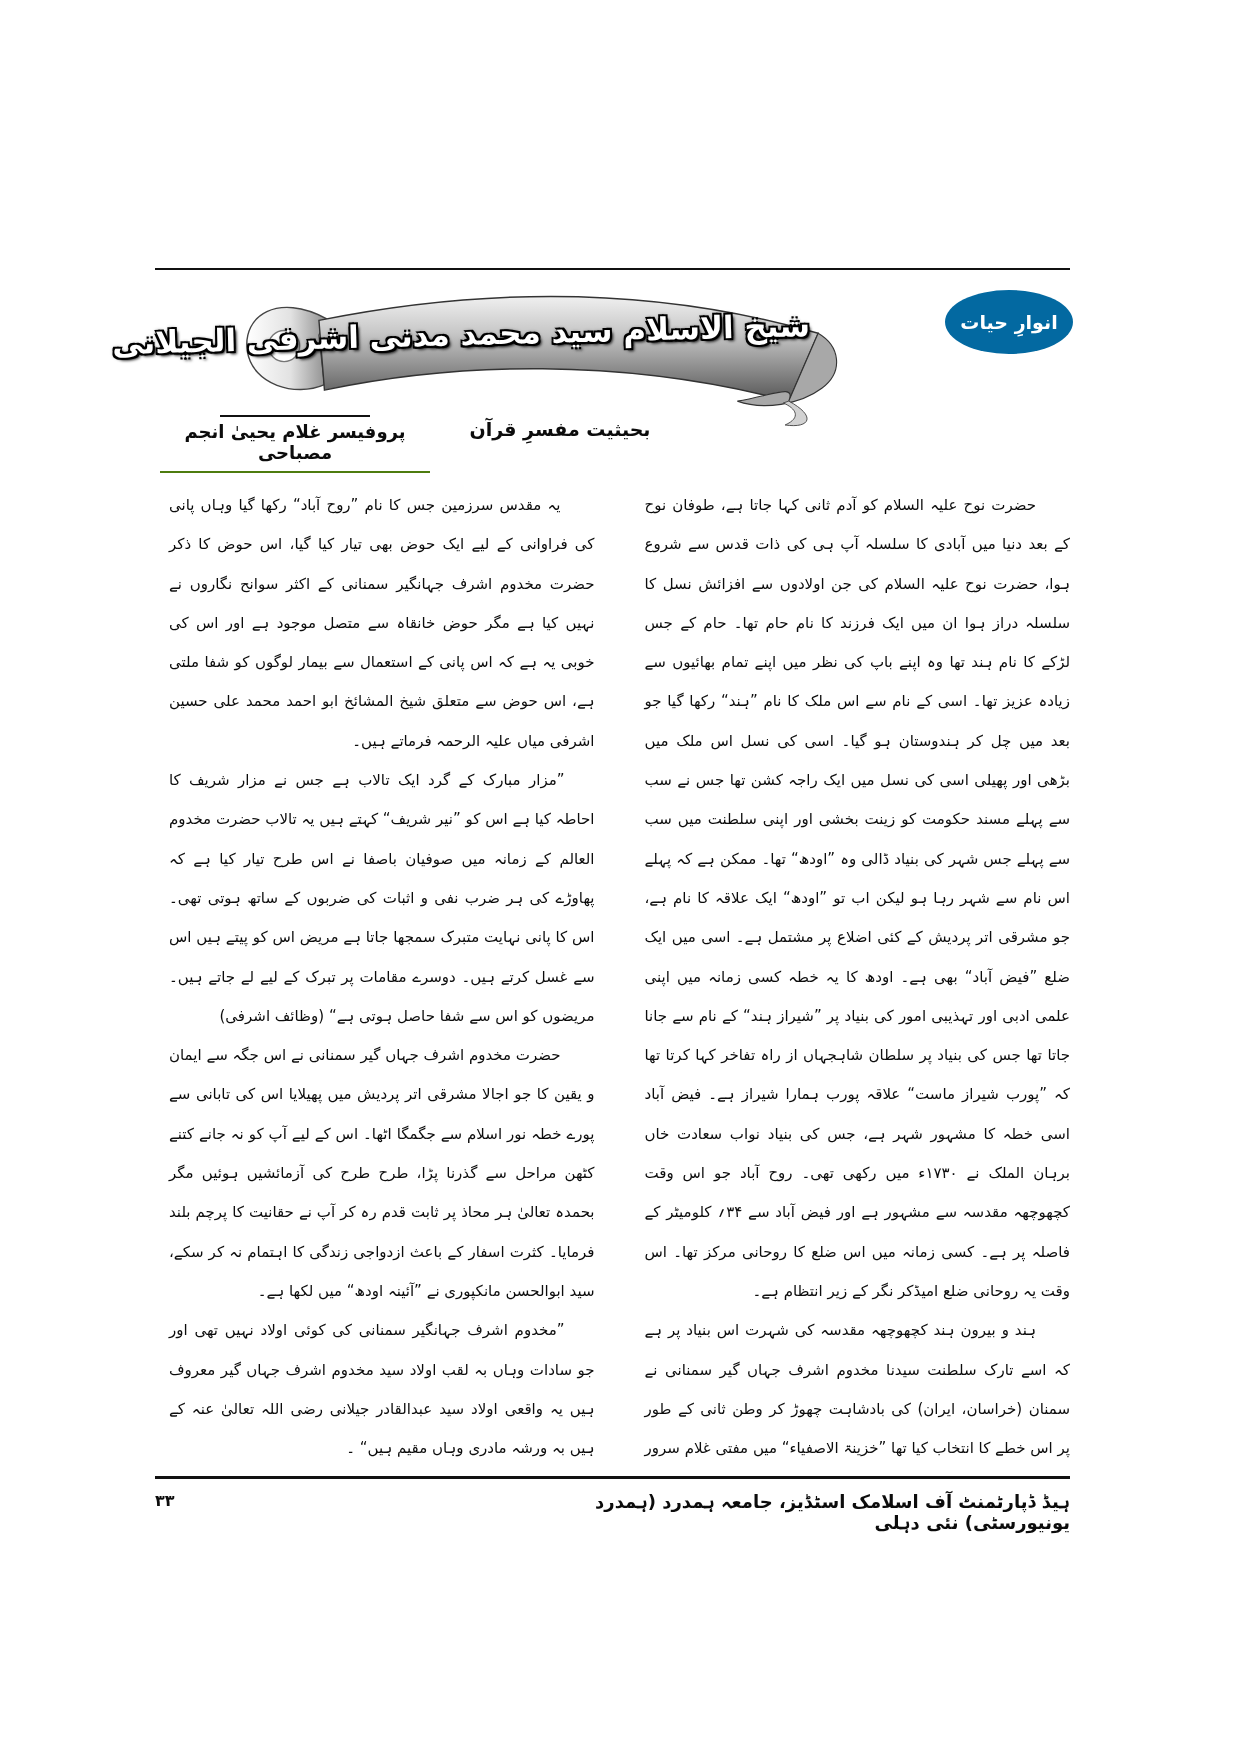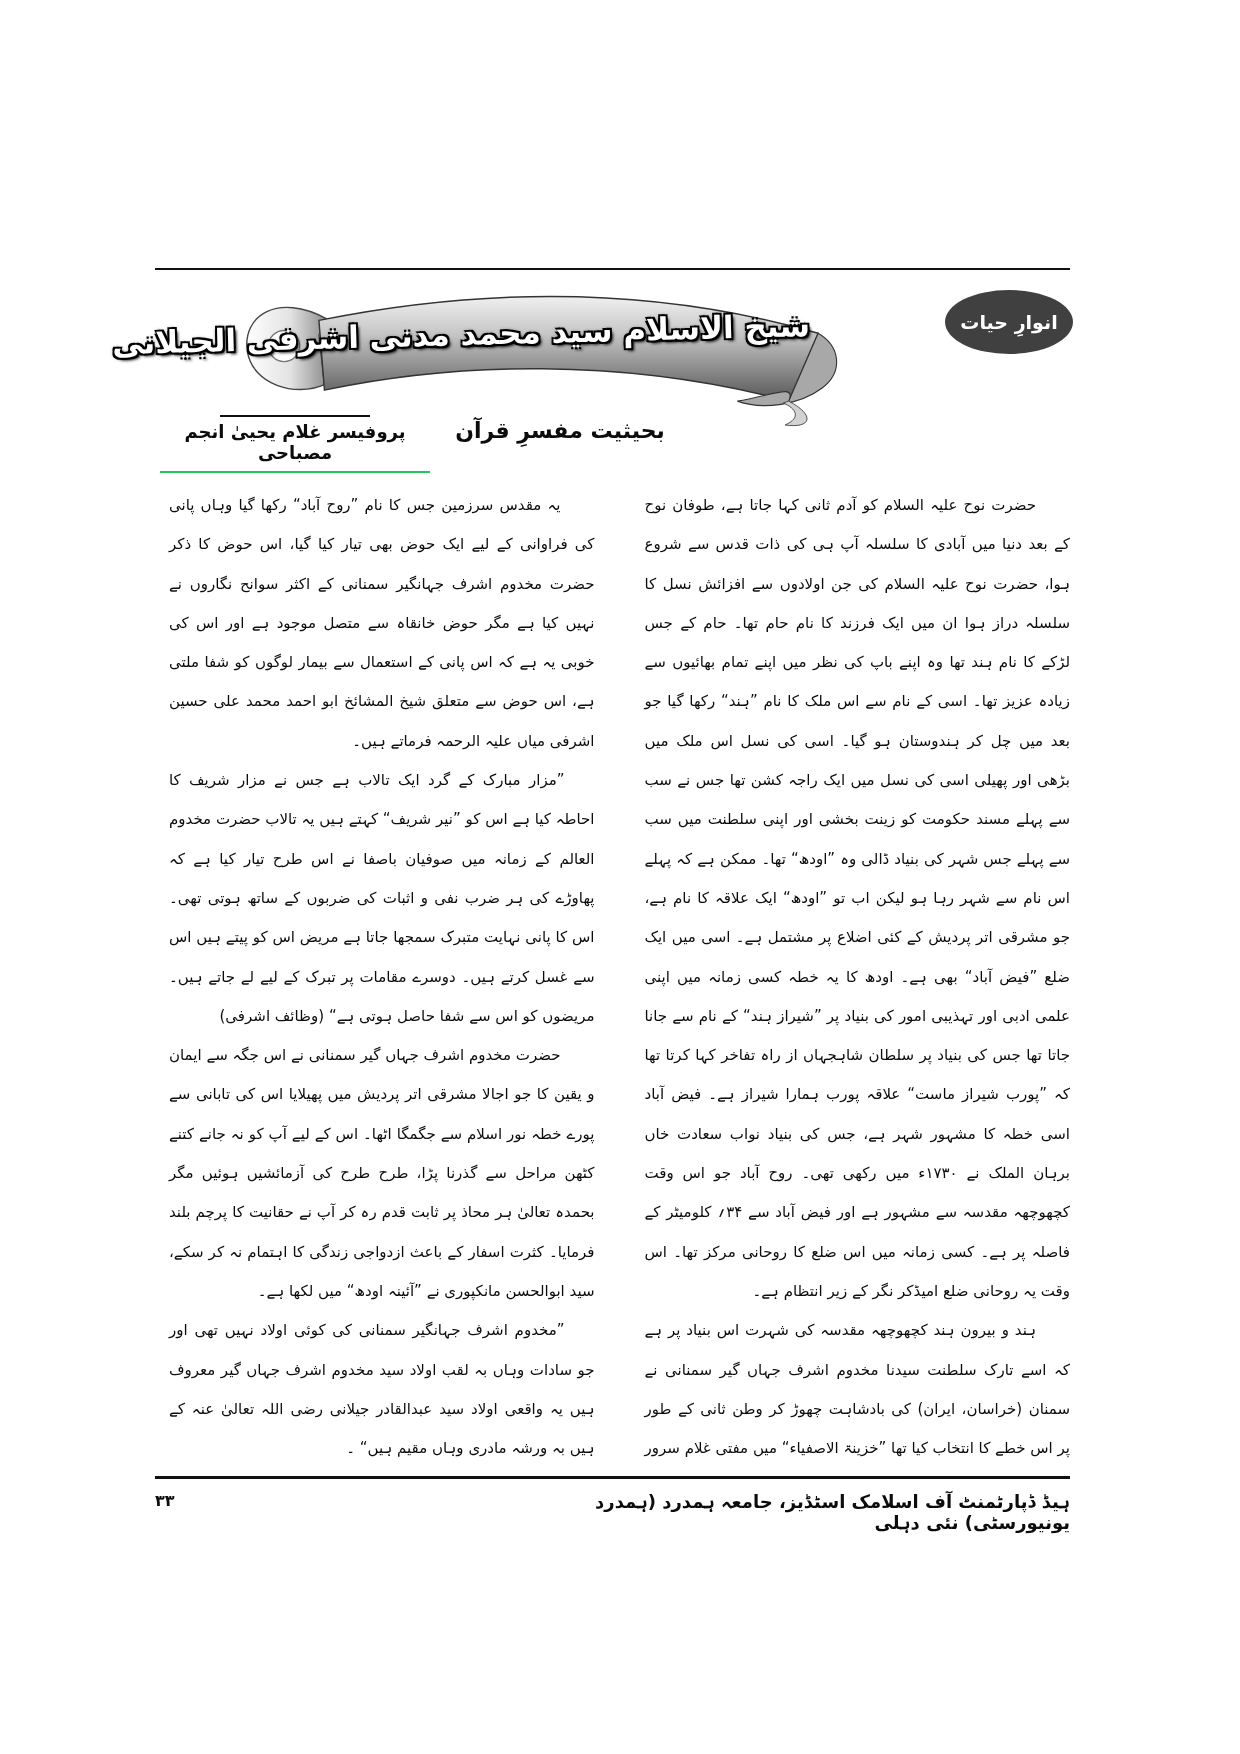--- a/index.html
+++ b/index.html
@@ -12,41 +12,41 @@
   .content {
     position:absolute; left:155px; top:268px; width:915px; height:1290px;
     direction:rtl;
   }
   .top-rule { border-top:2px solid #111; width:100%; }
 
   
   .header { position:relative; height:212px; }
   .badge {
     position:absolute; left:790px; right:auto; top:20px;
-    width:128px; height:64px; background:#404040; border-radius:50%;
+    width:128px; height:64px; background:#0369a1; border-radius:50%;
     display:flex; align-items:center; justify-content:center;
   }
   .badge span { color:#ffffff; font-size:19px; font-weight:bold; }
   .ribbon { position:absolute; right:200px; top:10px; width:680px; height:156px; }
   .ribbon svg { width:100%; height:100%; display:block; }
   .ribbon-title {
     position:absolute; right:60px; top:34px; width:540px; text-align:center;
     color:#ffffff; font-size:31px; font-weight:bold; letter-spacing:1px;
     transform:rotate(-1.5deg);
     text-shadow:-2px -2px 0 #000, 2px -2px 0 #000, -2px 2px 0 #000, 2px 2px 0 #000,
                 0 0 4px #000, 3px 3px 3px rgba(0,0,0,.8);
     white-space:nowrap;
   }
   .subtitle {
     position:absolute; right:300px; top:148px; width:420px; text-align:center;
-    font-size:22px; font-weight:bold; letter-spacing:0;
+    font-size:19px; font-weight:bold; letter-spacing:0;
   }
   .author-block {
     position:absolute; right:640px; top:142px; width:270px;
-    border-bottom:2px solid #22c55e; padding:3px 4px 8px 4px; text-align:center;
+    border-bottom:2px solid #4d7c0f; padding:3px 4px 8px 4px; text-align:center;
   }
   .author-block::before {
     content:""; display:block; border-top:2px solid #111;
     width:150px; margin:0 auto 4px auto;
   }
   .author-block span { font-size:18px; font-weight:bold; }
 
   
   .columns {
     display:flex; gap:36px; height:990px; overflow:hidden;

